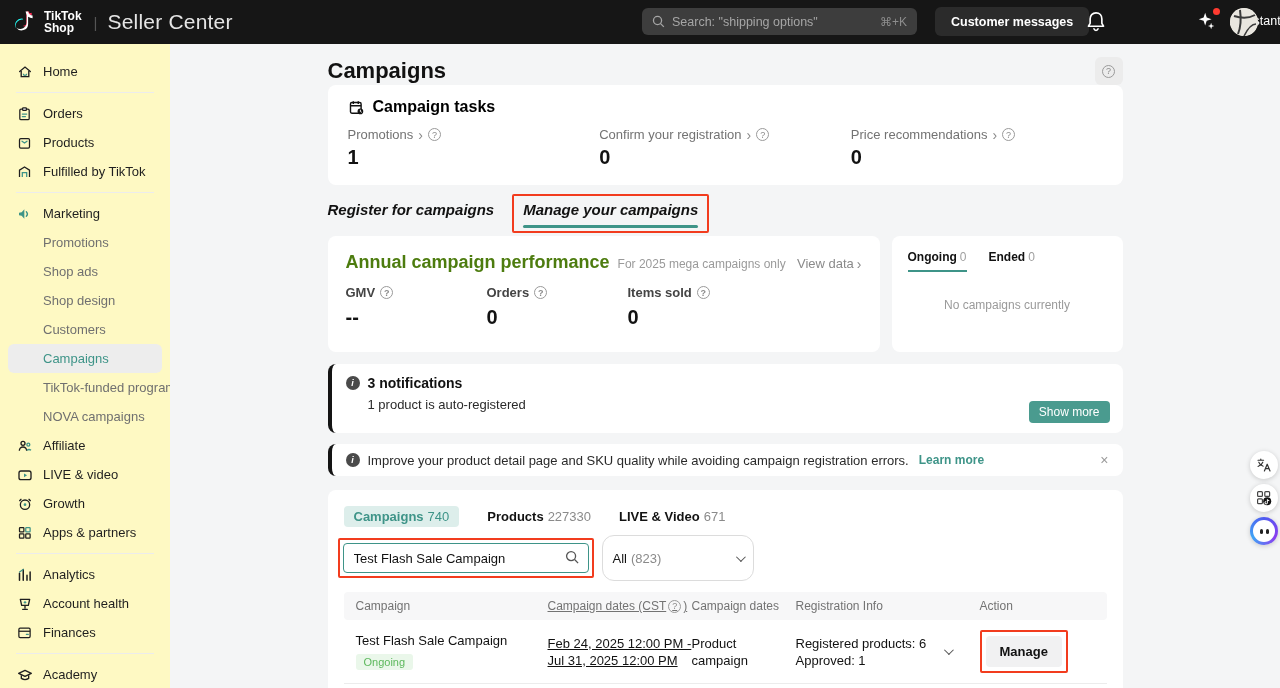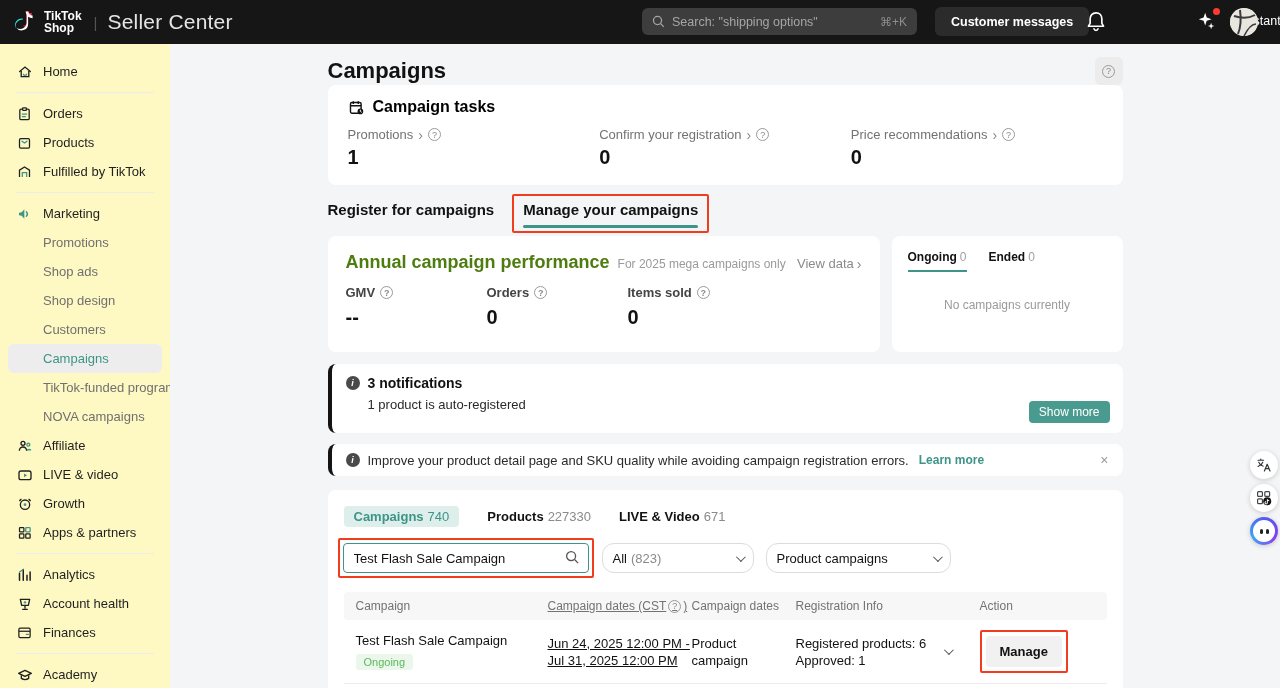--- a/index.html
+++ b/index.html
@@ -47,21 +47,21 @@
 
   
   .tasks-card { height:100px; padding:13px 20px; }
   .tasks-head { display:flex; align-items:center; gap:8px; font-size:16px; font-weight:bold; color:#000000; }
   .tasks-stats { display:flex; margin-top:11px; }
   .tstat { width:255px; }
   .tstat .lbl { display:flex; align-items:center; gap:5px; font-size:13px; color:#737373; }
   .tstat .val { font-size:20px; font-weight:bold; color:#121212; margin-top:4px; }
 
   
-  .main-tabs { margin-top:9px; height:36px; display:flex; align-items:flex-start; }
+  .main-tabs { margin-top:9px; height:36px; display:flex; align-items:flex-start;font-style:italic; }
   .mtab { font-size:15px; font-weight:bold; color:#121212; cursor:pointer; padding-top:7px; }
   .mtab .und { height:3px; background:transparent; margin-top:7px; border-radius:2px; }
   .mtab.active .und { background:#3e9488; }
   .redbox-tab { border:2px solid #f23c1e; border-radius:2px; padding:0 9px 3px 9px; margin-left:18px; margin-top:0; }
   .redbox-tab .mtab { padding-top:5px; }
 
   
   .perf-row { display:flex; gap:12px; margin-top:6px; }
   .perf-card { width:552px; height:116px; padding:16px 18px; }
   .perf-head { display:flex; align-items:baseline; }
@@ -100,21 +100,21 @@
   .ltab { font-size:13px; font-weight:bold; color:#121212; cursor:pointer; white-space:nowrap; }
   .ltab .cnt { color:#8a8a8a; font-weight:normal; margin-left:4px; }
   .ltab.active { background:#ddeeeb; color:#3e9488; border-radius:4px; padding:3px 10px; }
   .ltab.active .cnt { color:#3e9488; font-weight:normal; }
 
   .filter-row { display:flex; align-items:center; margin-top:12px; height:38px; }
   .redbox-search { border:2px solid #f23c1e; border-radius:2px; padding:3px; margin-left:-6px; display:flex; }
   .search-input { width:246px; height:30px; border:1.5px solid #3e9488; border-radius:4px; font-size:13px; color:#121212; padding:0 30px 0 10px; outline:none; font-family:inherit; background:#fff; }
   .si-wrap { position:relative; }
   .si-icon { position:absolute; right:9px; top:7px; }
-  .dropdown { height:30px; border:1px solid #dcdcdc; border-radius:12px; background:#fff; display:flex; align-items:center; padding:0 10px; font-size:13px; color:#121212; cursor:pointer; }
+  .dropdown { height:46px; border:1px solid #dcdcdc; border-radius:12px; background:#fff; display:flex; align-items:center; padding:0 10px; font-size:13px; color:#121212; cursor:pointer; }
   .dd-all { width:152px; margin-left:8px; }
   .dd-type { width:185px; margin-left:12px; }
   .dropdown .muted { color:#8a8a8a; margin-left:4px; }
   .dropdown .css-chev-down { margin-left:auto; }
 
   .thead { display:flex; align-items:center; margin-top:15px; height:28px; background:#f7f7f8; border-radius:4px; font-size:12px; color:#737373; }
   .tc-campaign { width:204px; padding-left:12px; }
   .tc-dates { width:144px; display:flex; align-items:center; gap:2px;text-decoration:underline; }
   .tc-type { width:104px; }
   .tc-reg { width:184px; }
@@ -500,24 +500,20 @@
                 <circle cx="6.5" cy="6.5" r="4.8" fill="none" stroke="#555" stroke-width="1.4"></circle>
                 <line x1="10.2" y1="10.2" x2="14" y2="14" stroke="#555" stroke-width="1.4"></line>
               </svg>
             </div>
           </div>
           <div class="dropdown dd-all">
             <span>All</span>
             <span class="muted">(823)</span>
             <span class="css-chev-down"></span>
           </div>
-          <div class="dropdown dd-type">
-            <span>Product campaigns</span>
-            <span class="css-chev-down"></span>
-          </div>
         </div>
 
         <div class="thead">
           <div class="tc-campaign">Campaign</div>
           <div class="tc-dates">
             <span>Campaign dates (CST</span>
             <span class="qmark">?</span>
             <span>)</span>
           </div>
           <div class="tc-type">Campaign dates</div>
@@ -525,21 +521,21 @@
           <div class="tc-action">Action</div>
         </div>
 
         <div class="trow">
           <div class="tc-campaign">
             <div class="row-name">Test Flash Sale Campaign</div>
             <span class="badge-ongoing">Ongoing</span>
           </div>
           <div class="tc-dates">
             <div class="two-line">
-              <div>Jun 24, 2025 12:00 PM -</div>
+              <div>Feb 24, 2025 12:00 PM -</div>
               <div>Jul 31, 2025 12:00 PM</div>
             </div>
           </div>
           <div class="tc-type">
             <div class="two-line">
               <div>Product</div>
               <div>campaign</div>
             </div>
           </div>
           <div class="tc-reg reg-cell">

